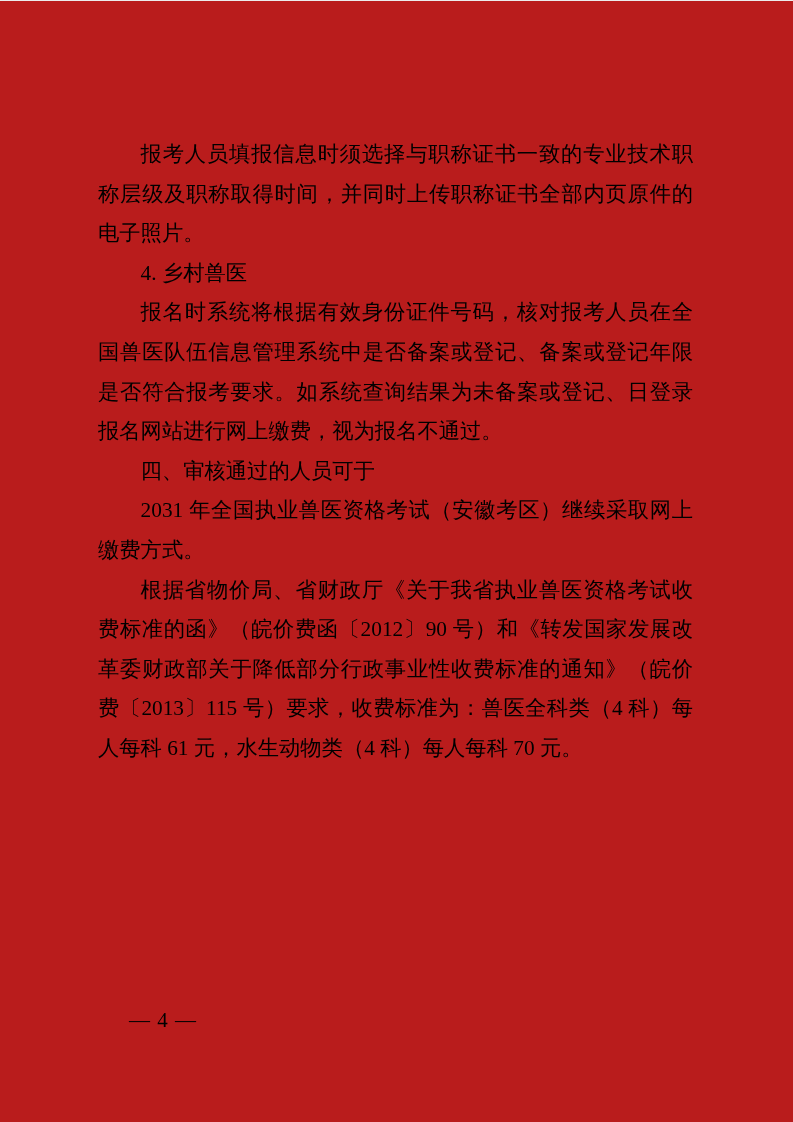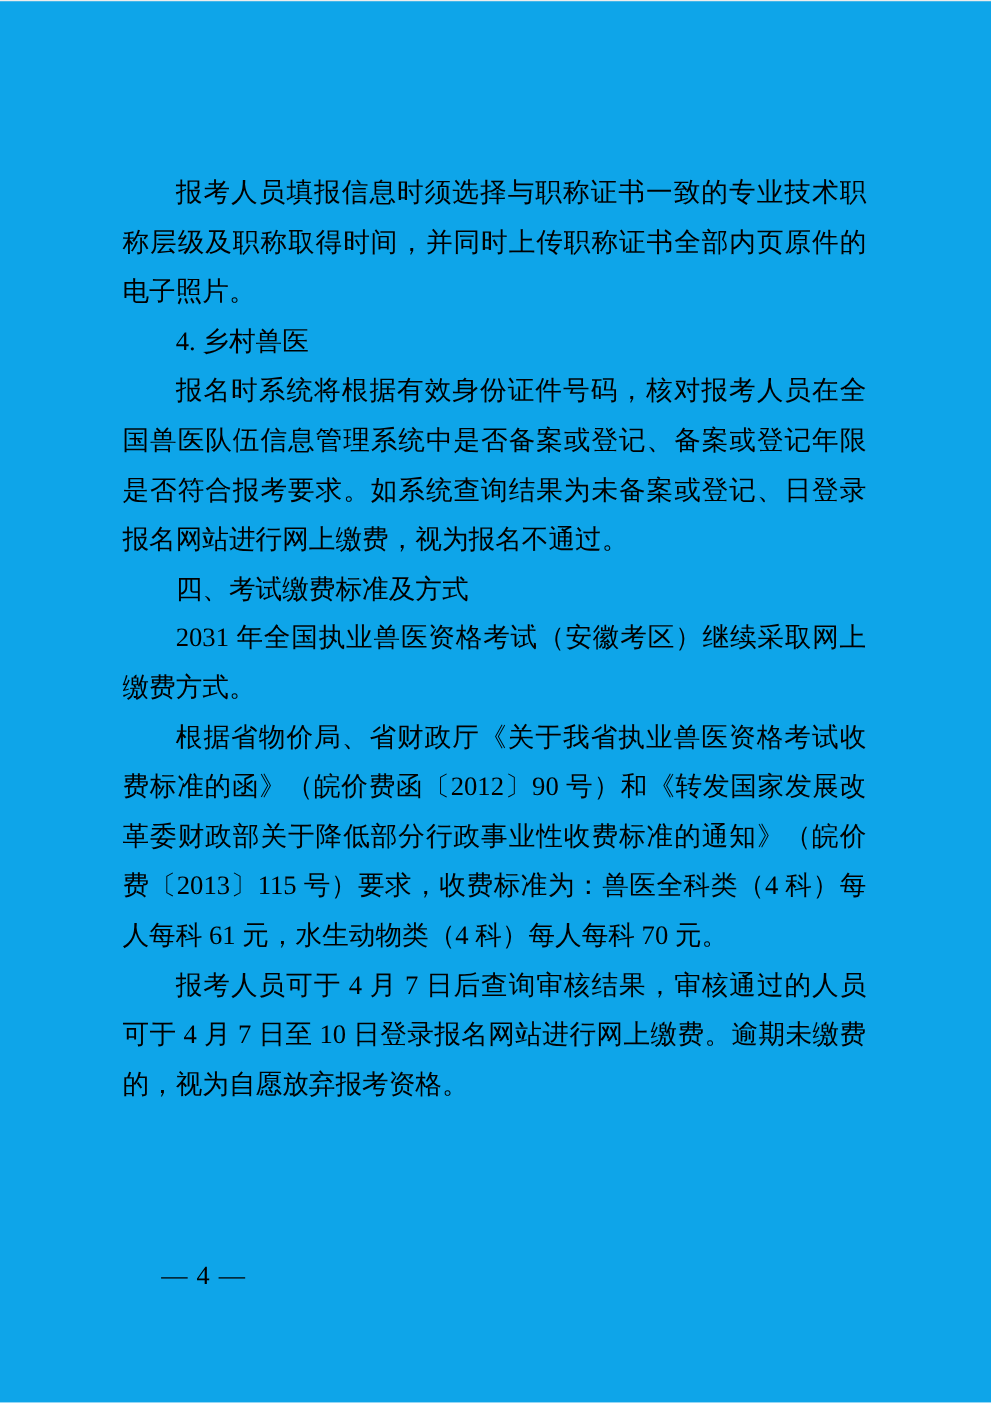--- a/index.html
+++ b/index.html
@@ -4,21 +4,21 @@
 <style>
   html, body {
     margin: 0;
     padding: 0;
     background: #ffffff;
   }
   .page {
     position: relative;
     width: 793px;
     height: 1122px;
-    background: #0ea5e9;
+    background: #b91c1c;
     color: #000000;
     font-family: "Liberation Serif", serif;
     box-sizing: border-box;
     border-top: 1px solid #ececec;
     overflow: hidden;
   }
   .content {
     position: absolute;
     left: 98px;
     top: 134px;
@@ -62,24 +62,23 @@
   <div class="content">
 
     <p>报考人员填报信息时须选择与职称证书一致的专业技术职称层级及职称取得时间，并同时上传职称证书全部内页原件的电子照片。</p>
 
     <p class="h-num"><span class="num">4. </span><span class="txt">乡村兽医</span></p>
 
     <p>报名时系统将根据有效身份证件号码，核对报考人员在全国兽医队伍信息管理系统中是否备案或登记、备案或登记年限是否符合报考要求。如系统查询结果为未备案或登记、日登录报名网站进行网上缴费，视为报名不通过。</p>
 
 
 
-    <p class="h1">四、考试缴费标准及方式</p>
+    <p class="h1">四、审核通过的人员可于</p>
 
     <p>2031 年全国执业兽医资格考试（安徽考区）继续采取网上缴费方式。</p>
 
     <p>根据省物价局、省财政厅《关于我省执业兽医资格考试收费标准的函》（皖价费函〔2012〕90 号）和《转发国家发展改革委财政部关于降低部分行政事业性收费标准的通知》（皖价费〔2013〕115 号）要求，收费标准为：兽医全科类（4 科）每人每科 61 元，水生动物类（4 科）每人每科 70 元。</p>
 
-    <p>报考人员可于 4 月 7 日后查询审核结果，审核通过的人员可于 4 月 7 日至 10 日登录报名网站进行网上缴费。逾期未缴费的，视为自愿放弃报考资格。</p>
 
   </div>
 
   <div class="page-num">— 4 —</div>
 </div>
 
 </body></html>

